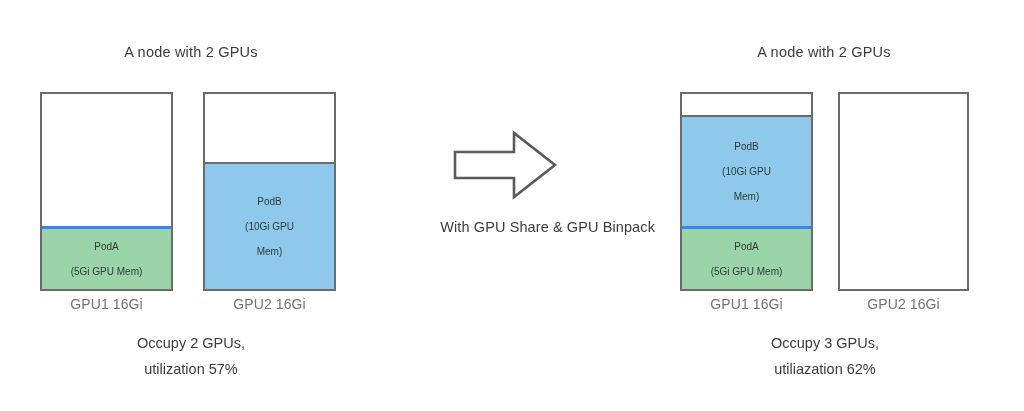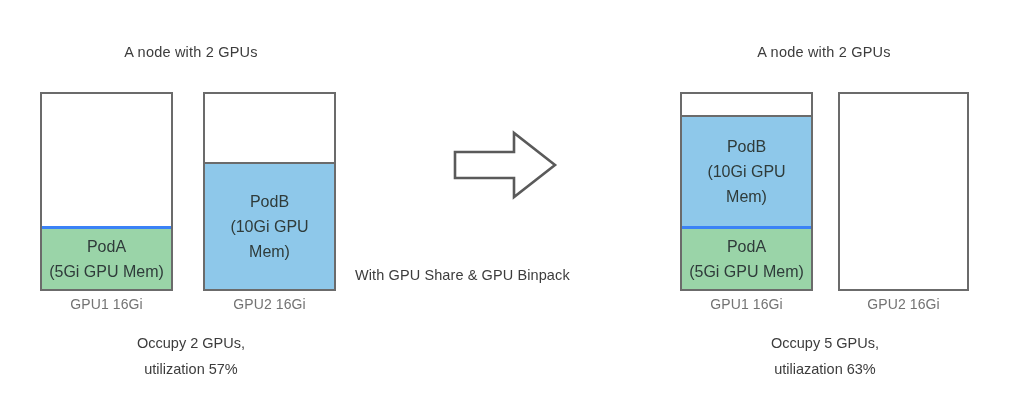--- a/index.html
+++ b/index.html
@@ -46,43 +46,42 @@
     line-height: 26px;
     white-space: nowrap;
   }
   .caption .cap-line { display: block; }
 
   .center-label {
     position: absolute;
     font-size: 14.5px;
     color: #3c3c3c;
     white-space: nowrap;
-    text-align: left;
+    text-align: right;
     letter-spacing: 0.1px;
-    margin-top: 48px;
   }
 
   
   .gpu-box {
     position: absolute;
     box-sizing: border-box;
     border: 2px solid #6b6b6b;
     background: #ffffff;
     display: flex;
     flex-direction: column;
     justify-content: flex-end;
   }
   .pod {
     box-sizing: border-box;
     display: flex;
     flex-direction: column;
     align-items: center;
     justify-content: center;
     text-align: center;
-    font-size: 16px;
+    font-size: 10px;
     color: #2f3b3a;
     line-height: 25px;
     overflow: hidden;
     white-space: nowrap;
   }
   .pod .pod-line { display: block; }
   .pod-green {
     background: #9ad4a8;
     border-top: 3px solid #3b82f6;
   }
@@ -154,17 +153,17 @@
     </div>
   </div>
   <div class="gpu-label" style="left:680px; top:296px; width:133px;">GPU1 16Gi</div>
 
   <div class="gpu-box" style="left:838px; top:92px; width:131px; height:199px;">
     <div class="pod pod-free"></div>
   </div>
   <div class="gpu-label" style="left:838px; top:296px; width:131px;">GPU2 16Gi</div>
 
   <div class="caption" style="left:700px; top:330px; width:250px;">
-    <span class="cap-line">Occupy 5 GPUs,</span>
-    <span class="cap-line">utiliazation 63%</span>
+    <span class="cap-line">Occupy 3 GPUs,</span>
+    <span class="cap-line">utiliazation 62%</span>
   </div>
 
 </div>
 
 </body></html>

